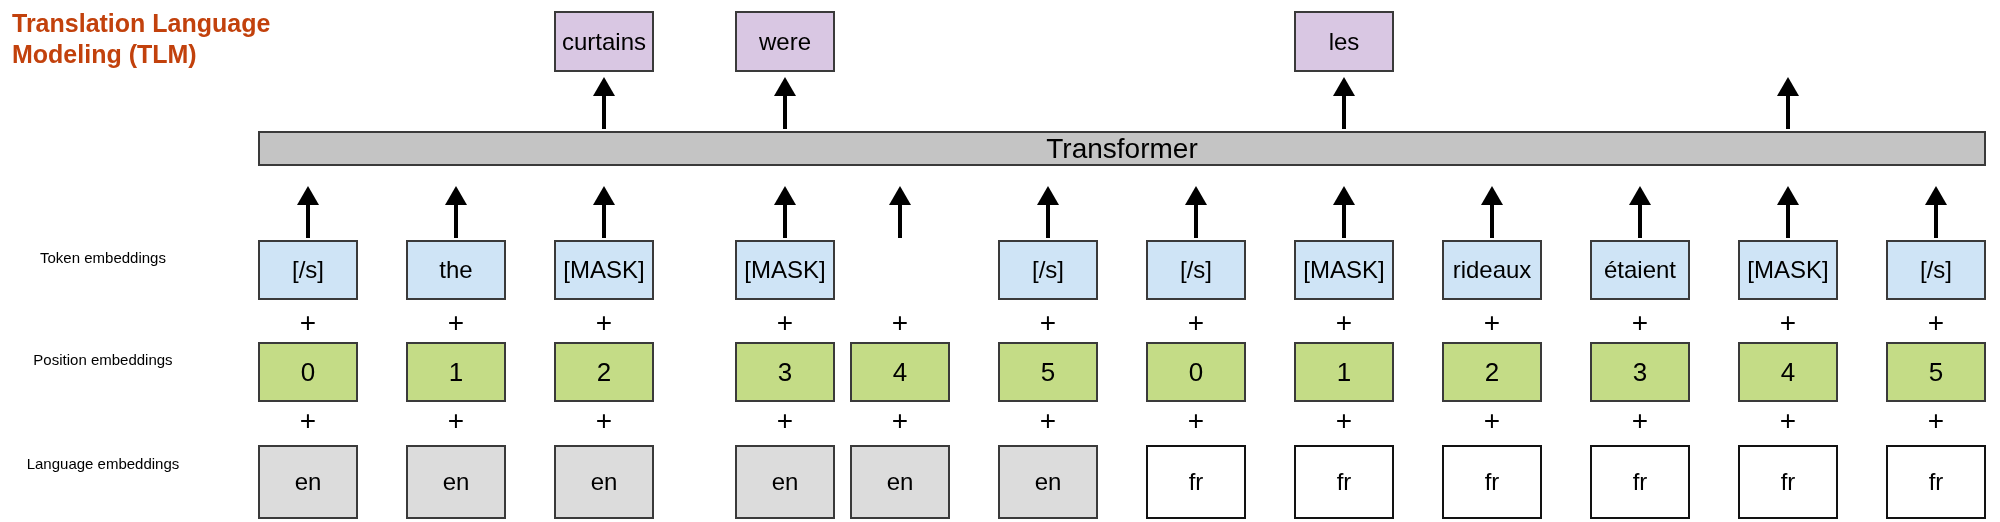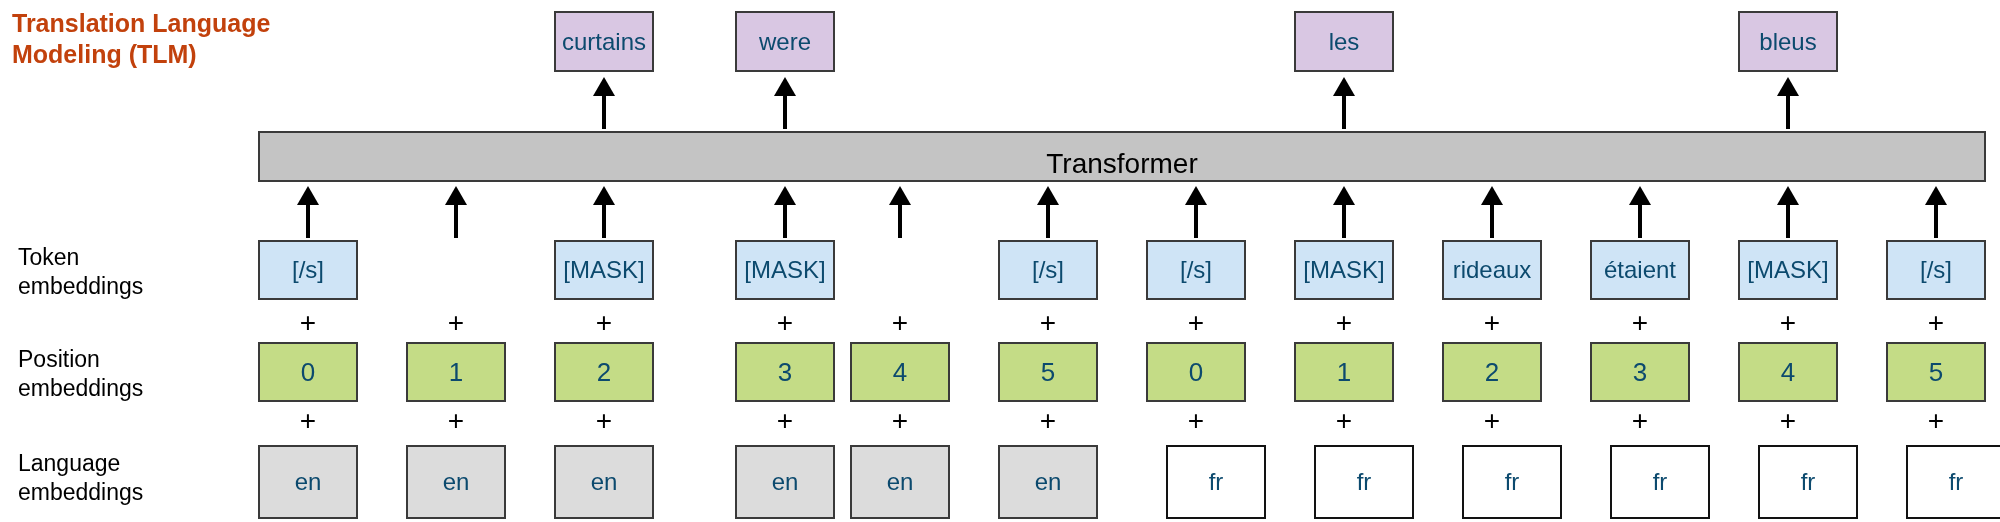--- a/index.html
+++ b/index.html
@@ -20,59 +20,60 @@
     width: 310px;
     font-size: 25px;
     line-height: 31px;
     font-weight: bold;
     color: #c2410c;
   }
   .rowlabel {
     position: absolute;
     left: 18px;
     width: 170px;
-    font-size: 23px;
+    font-size: 15px;
     line-height: 29px;
     color: #000;
+    text-align: center;
   }
   .transformer {
     position: absolute;
     left: 258px; top: 131px;
-    width: 1728px; height: 51px;
+    width: 1728px; height: 35px;
     box-sizing: border-box;
     background: var(--transformer-fill, #c4c4c4);
     border: 2px solid var(--border);
     display: flex;
-    align-items: flex-end;
+    align-items: flex-start;
     justify-content: center;
   }
   .transformer span { font-size: 28px; color: #000; }
   .col {
     position: absolute;
     top: 0;
     width: 100px;
     height: 522px;
   }
   .box {
     position: absolute;
     left: 0;
     width: 100px;
     box-sizing: border-box;
     border: 2px solid var(--border);
     display: flex;
     align-items: center;
     justify-content: center;
     font-size: 24px;
-    color: #0c4a6e;
+    color: #000000;
   }
   .outbox  { top: 11px;  height: 61px; background: var(--output-fill, #d9c7e3); }
   .tokbox  { top: 240px; height: 60px; background: var(--token-fill, #cfe4f6); }
   .posbox  { top: 342px; height: 60px; background: var(--position-fill, #c4dc86); font-size: 26px; }
   .langbox { top: 445px; height: 74px; background: var(--lang-en-fill, #dcdcdc); }
-  .col.lang-fr .langbox { background: var(--lang-fr-fill, #ffffff); border-color: #121212; margin-left: 20px; }
+  .col.lang-fr .langbox { background: var(--lang-fr-fill, #ffffff); border-color: #121212; }
   .plus {
     position: absolute;
     left: 0;
     width: 100px;
     height: 34px;
     display: flex;
     align-items: center;
     justify-content: center;
     font-size: 28px;
     color: #000;
@@ -123,20 +124,21 @@
     <div class="box posbox">0</div>
     <div class="plus plus2">+</div>
     <div class="box langbox">en</div>
   </div>
       <div class="col" style="left: 406px;">
 
     <div class="arrow arrow-mid">
           <span class="head"></span>
           <span class="stem"></span>
         </div>
+    <div class="box tokbox">the</div>
     <div class="plus plus1">+</div>
     <div class="box posbox">1</div>
     <div class="plus plus2">+</div>
     <div class="box langbox">en</div>
   </div>
       <div class="col" style="left: 554px;">
     <div class="box outbox">curtains</div>
     <div class="arrow arrow-top">
           <span class="head"></span>
           <span class="stem"></span>
@@ -236,21 +238,20 @@
           <span class="head"></span>
           <span class="stem"></span>
         </div>
     <div class="box tokbox">étaient</div>
     <div class="plus plus1">+</div>
     <div class="box posbox">3</div>
     <div class="plus plus2">+</div>
     <div class="box langbox">fr</div>
   </div>
       <div class="col lang-fr" style="left: 1738px;">
-    <div class="box outbox">bleus</div>
     <div class="arrow arrow-top">
           <span class="head"></span>
           <span class="stem"></span>
         </div>
     <div class="arrow arrow-mid">
           <span class="head"></span>
           <span class="stem"></span>
         </div>
     <div class="box tokbox">[MASK]</div>
     <div class="plus plus1">+</div>

